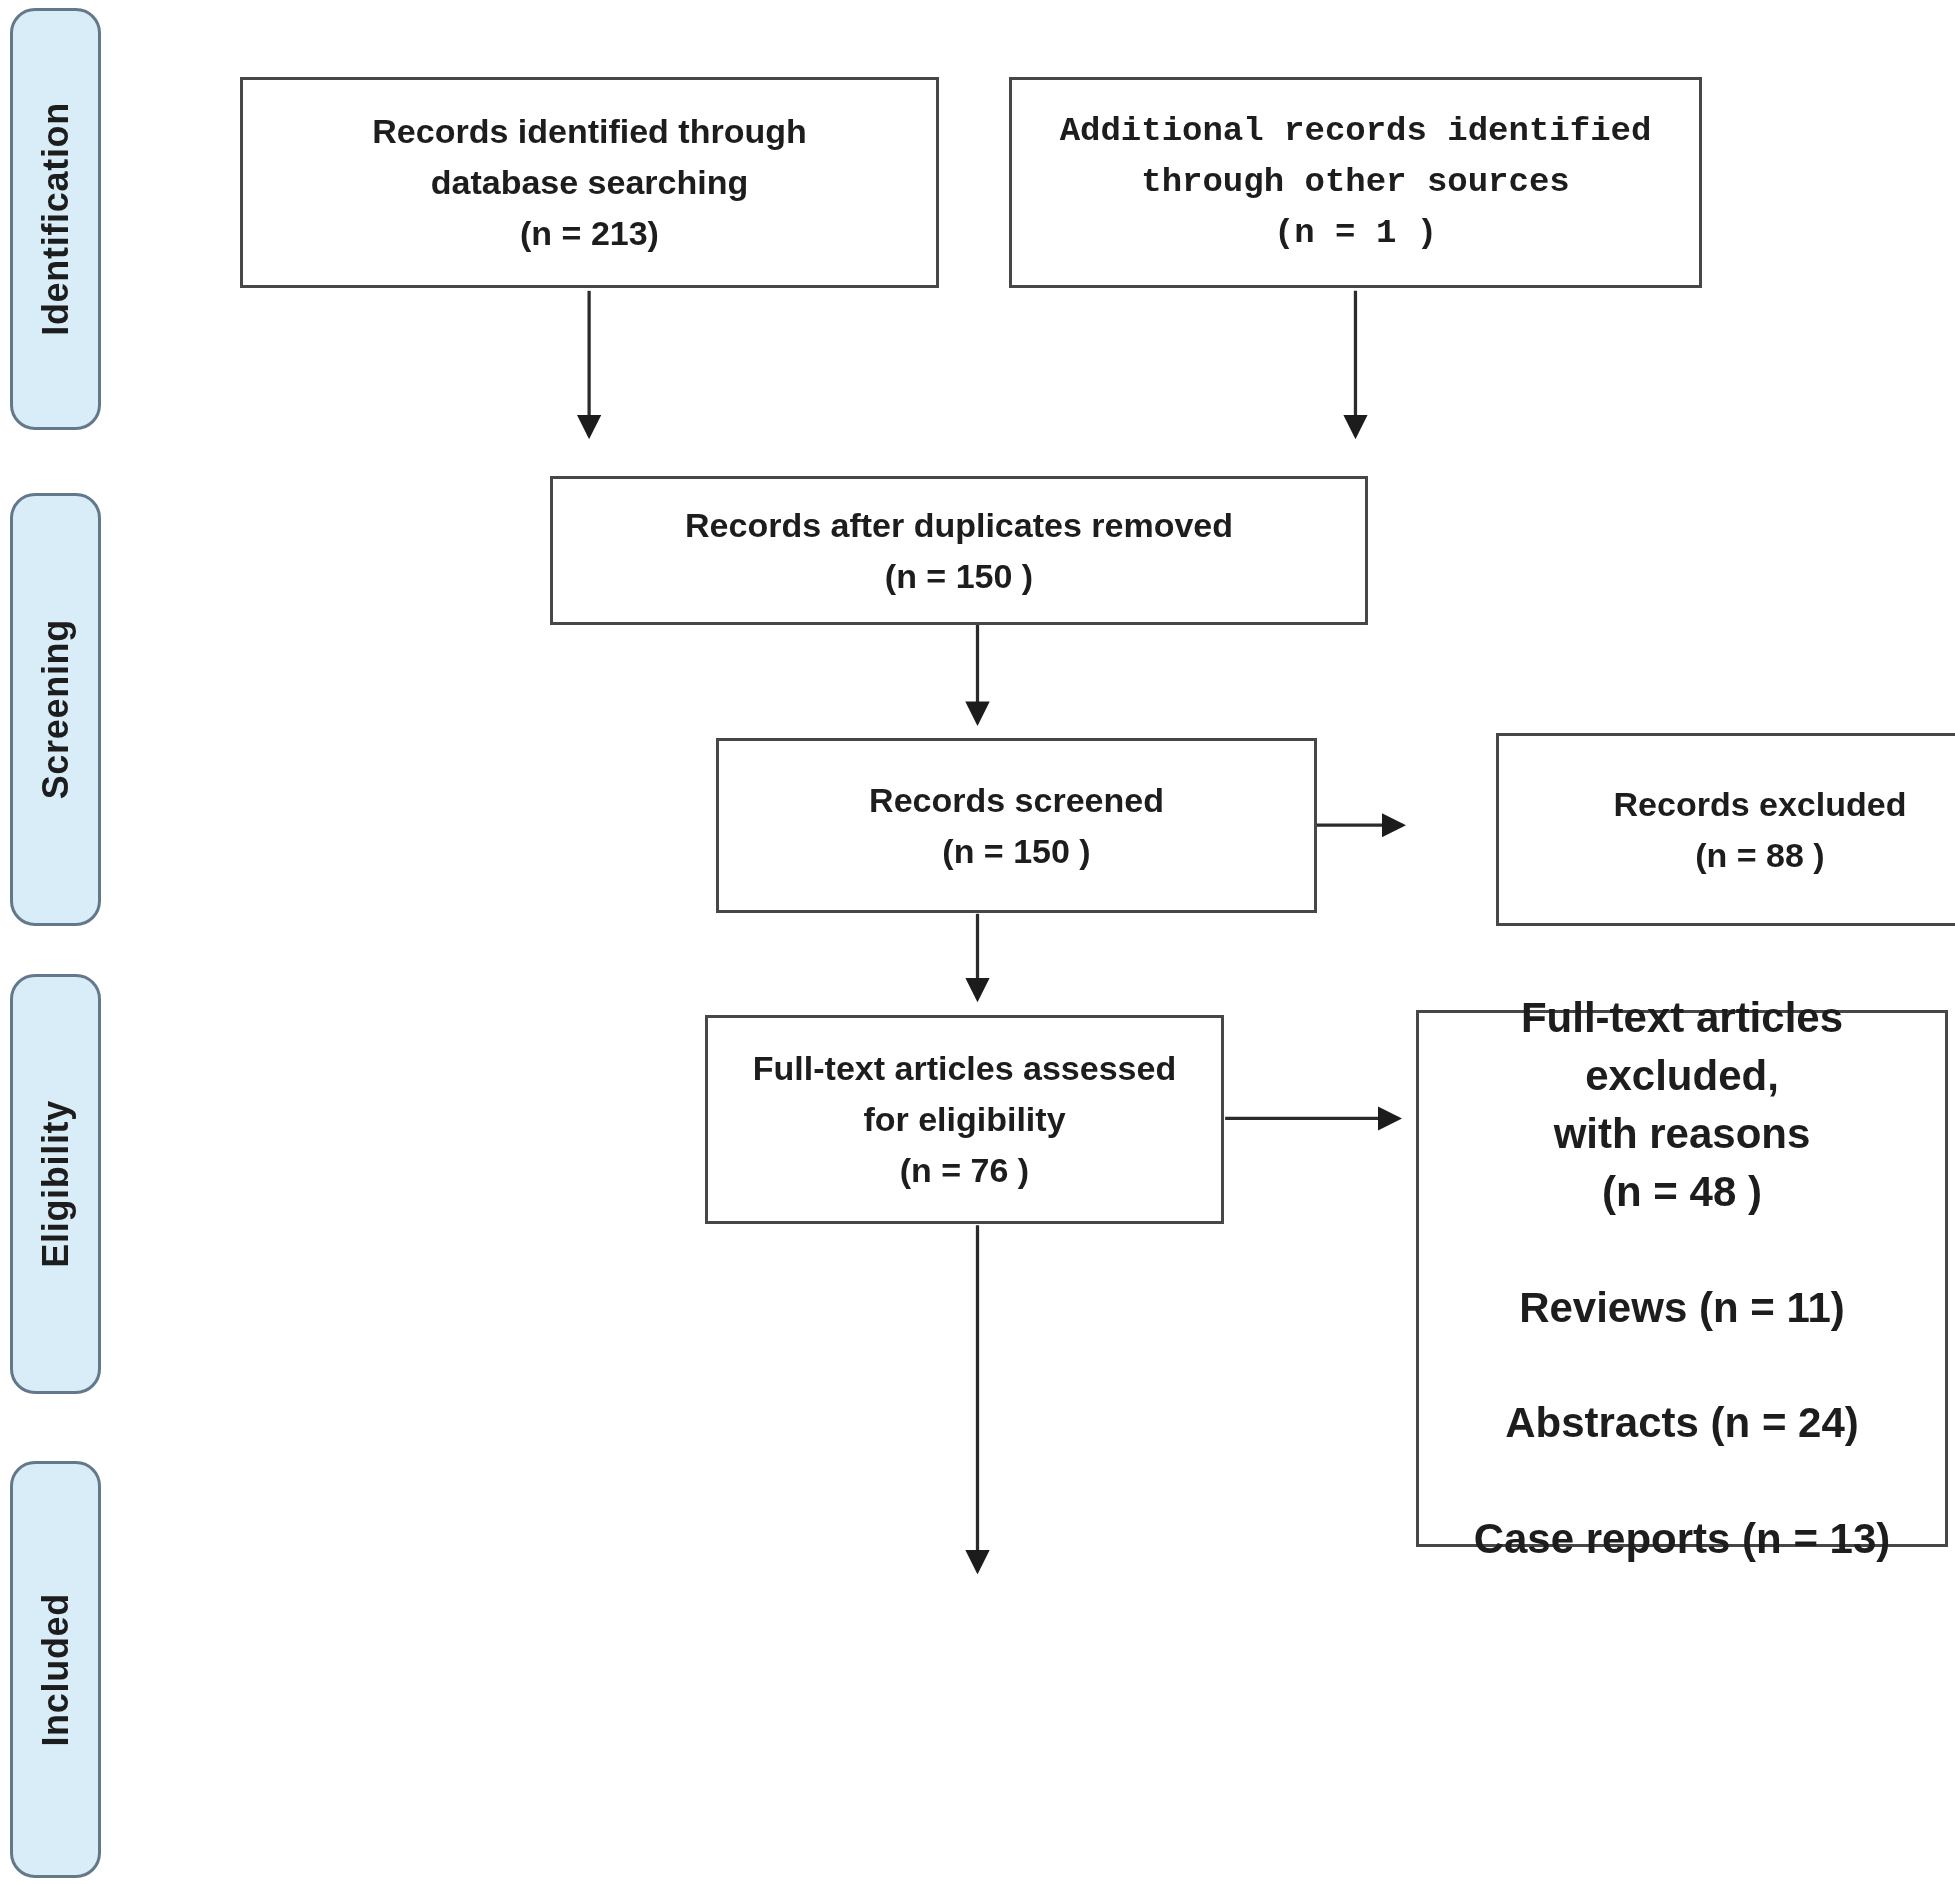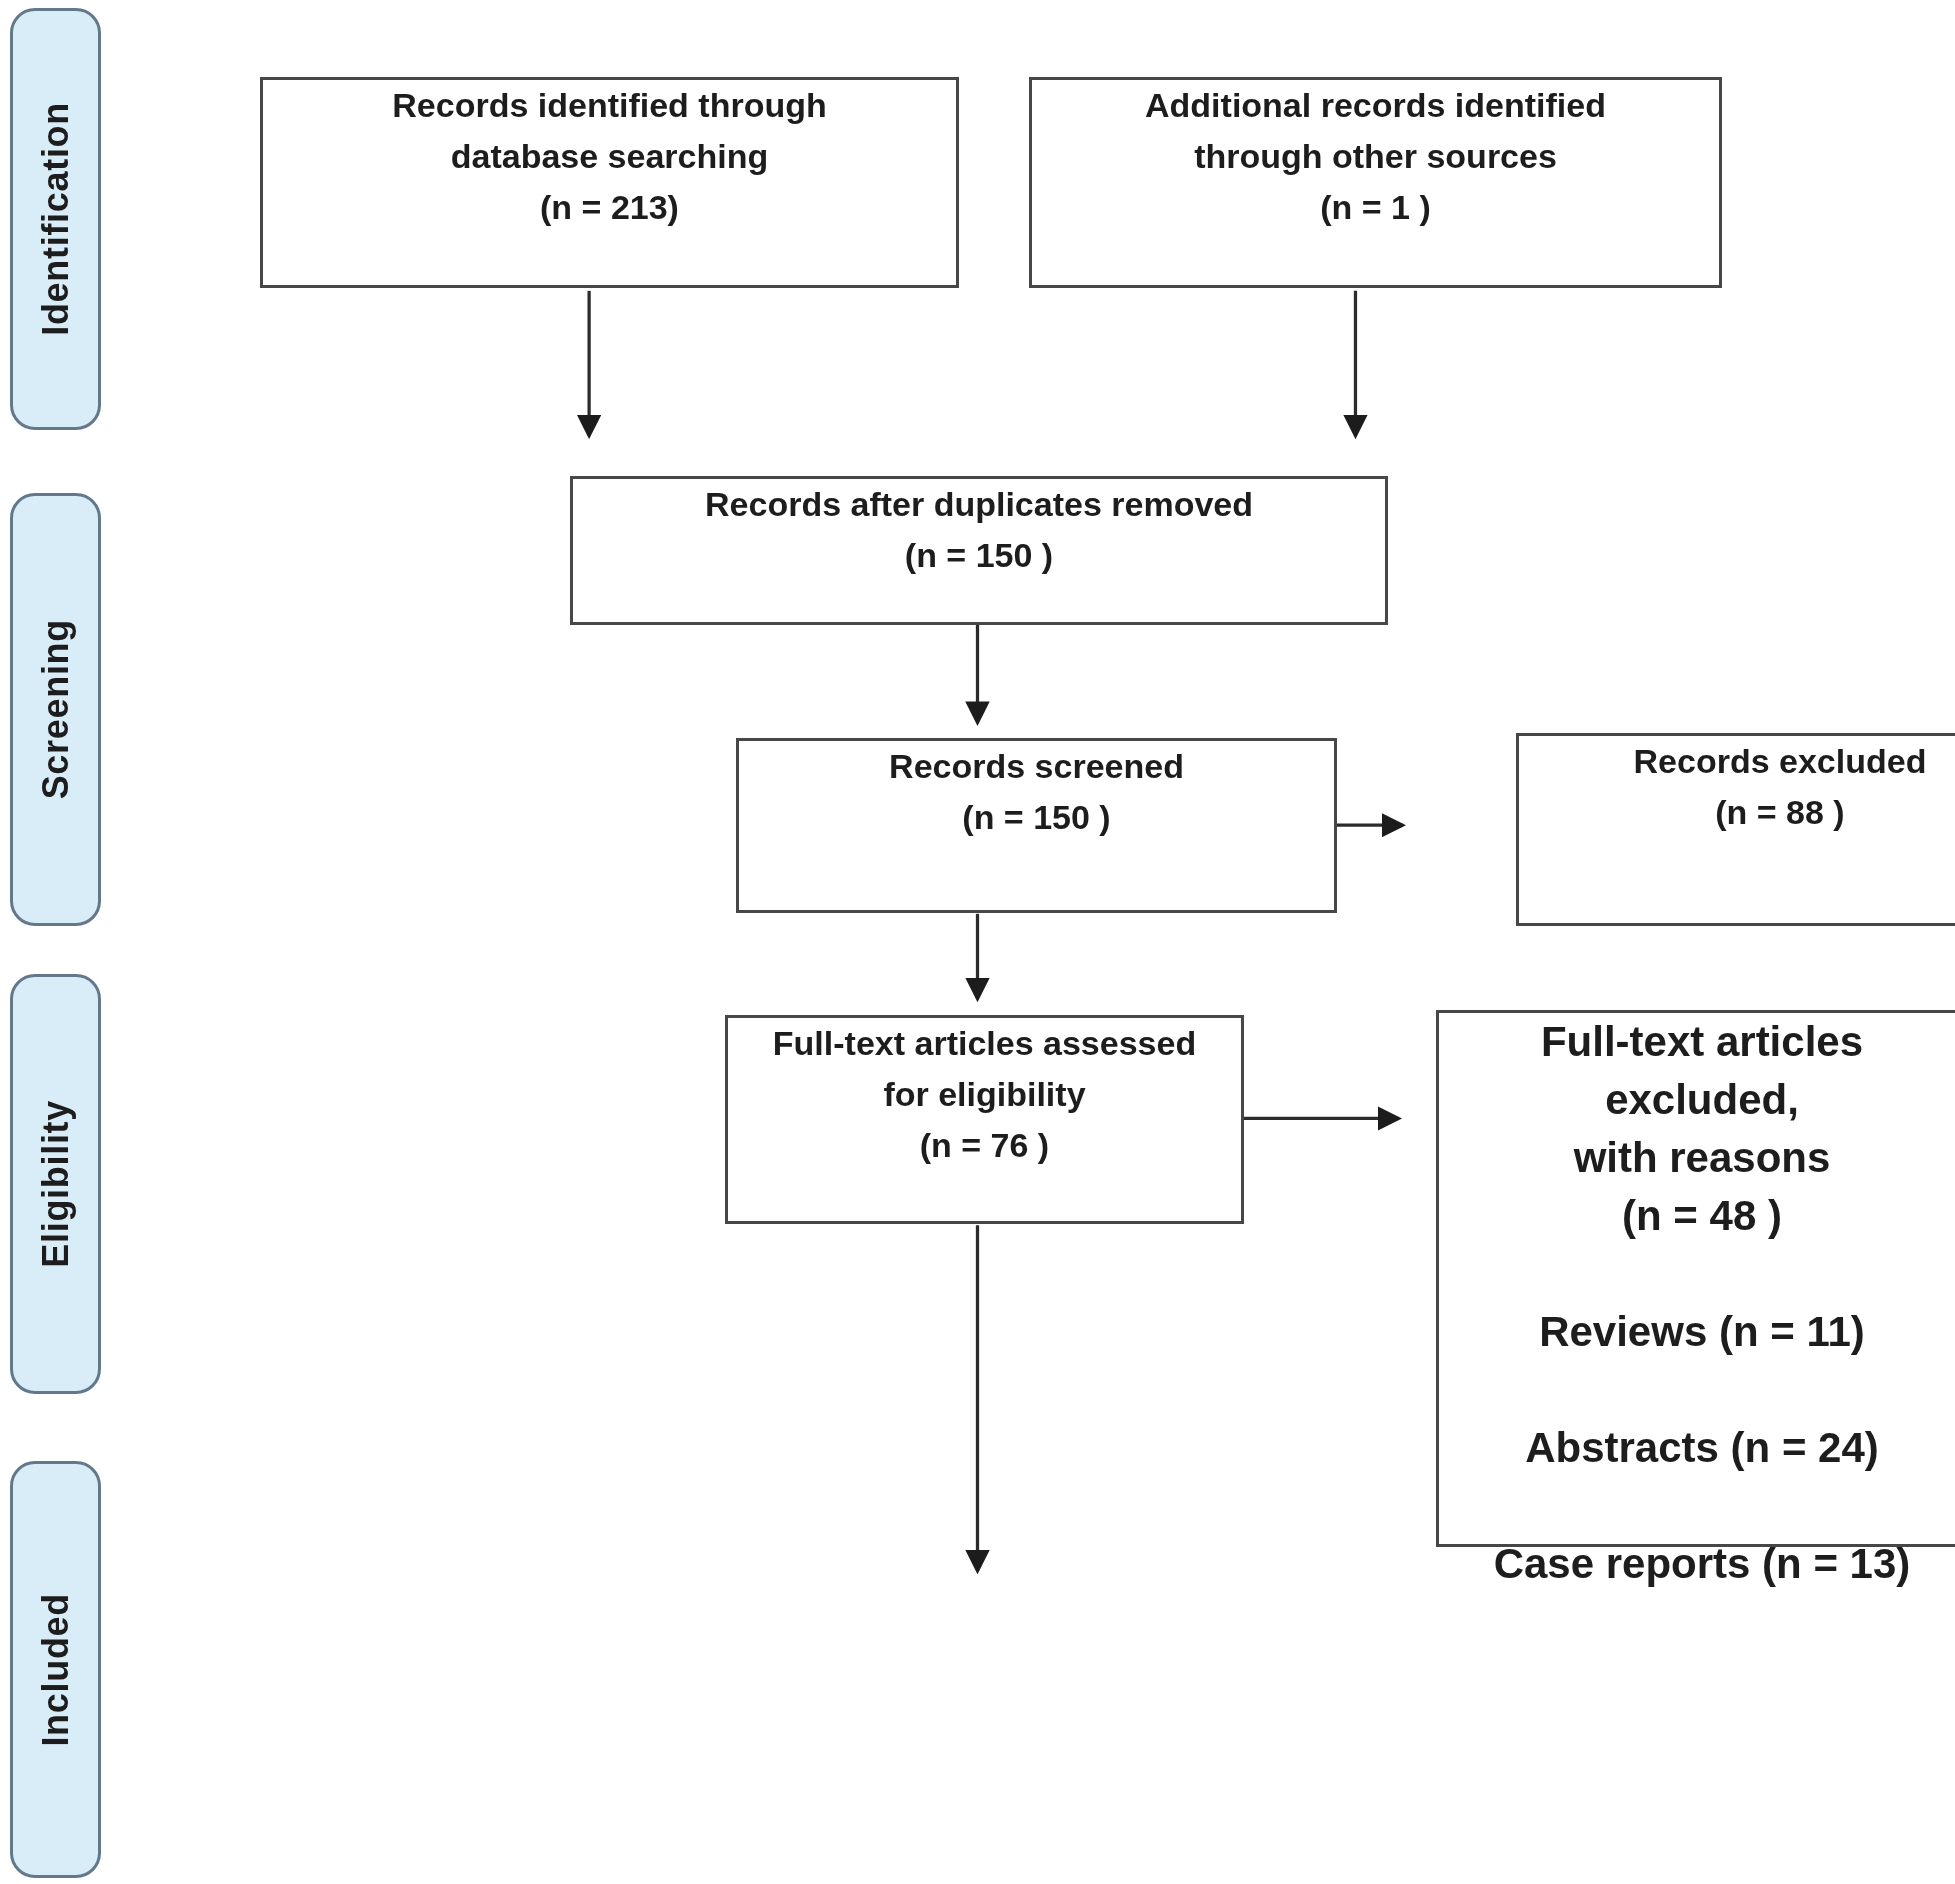--- a/index.html
+++ b/index.html
@@ -15,21 +15,21 @@
     background:var(--stage-fill);border:3.9px solid var(--stage-border);
     border-radius:25px;display:flex;align-items:center;justify-content:center;
   }
   .stage-text{
     writing-mode:vertical-rl;transform:rotate(180deg);
     font-weight:700;font-size:36px;color:var(--text);letter-spacing:0.7px;
   }
   .box{
     position:absolute;box-sizing:border-box;background:#ffffff;
     border:3.3px solid var(--box-border);
-    display:flex;justify-content:center;text-align:center;margin-left:20px;
+    display:flex;align-items:center;justify-content:center;text-align:center;
   }
   .box-text{
     white-space:pre-line;font-weight:700;font-size:34px;line-height:1.5;
     color:var(--text);padding:0 19.6px;
   }
   .box-text.small-gaps{font-size:42px;line-height:1.38;}
 </style>
 </head>
 <body style="--stage-fill: #d9edf8; --stage-border: #64788c; --box-border: #474747; --arrow: #2b2b2b; --text: #1d1d1d;">
 
@@ -62,21 +62,21 @@
   <div class="stage" style="top:1461px;height:417px;">
     <span class="stage-text">Included</span>
   </div>
 
   <div class="box" style="left:240px;top:77px;width:699px;height:211px;">
     <div class="box-text">Records identified through
 database searching
 (n = 213)</div>
   </div>
 
-  <div class="box" style="left:1009px;top:77px;width:693px;height:211px;">
+  <div class="box" style="left:1009px;top:77px;width:693px;height:211px;font-family:Liberation Mono, monospace;">
     <div class="box-text">Additional records identified
 through other sources
 (n = 1 )</div>
   </div>
 
   <div class="box" style="left:550px;top:476px;width:818px;height:149px;">
     <div class="box-text">Records after duplicates removed
 (n = 150 )</div>
   </div>
 

